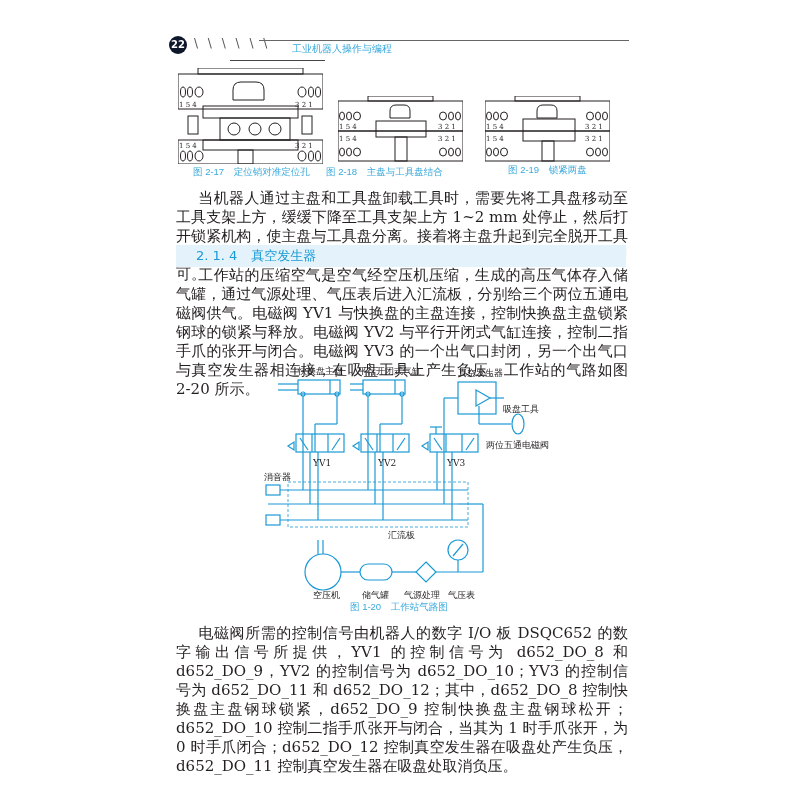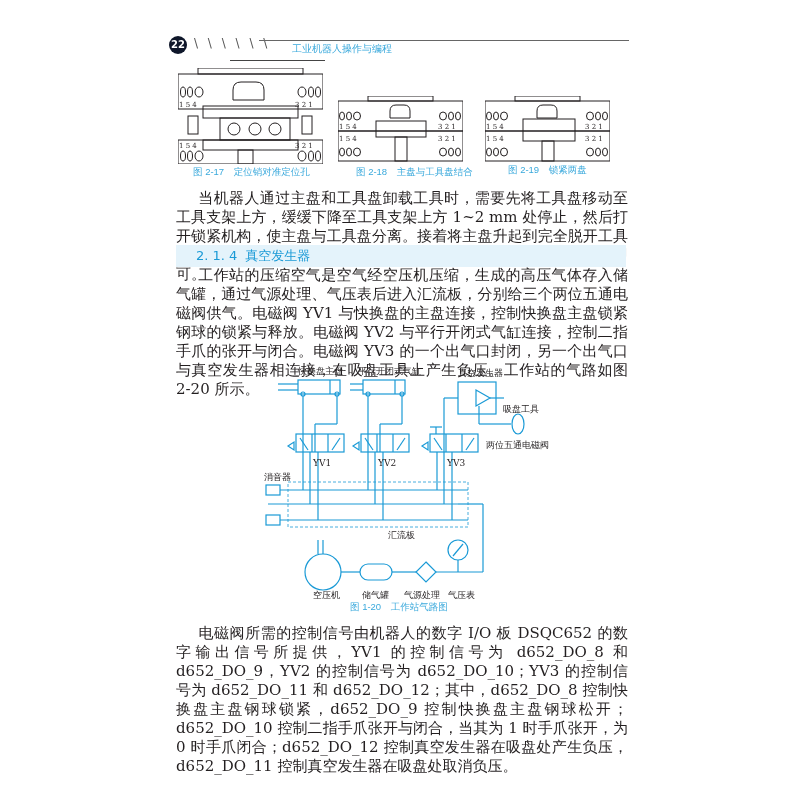--- a/index.html
+++ b/index.html
@@ -18,21 +18,21 @@
   .top-rule { left:230px; top:60px; width:95px; height:1px; background:#444; }
   
   .caption { font-size:9.5px; color:#3aa9dc; font-family:Liberation Sans, sans-serif; white-space:nowrap; }
   
   .para { left:176px; width:452px; font-size:15px; line-height:19px; text-align:justify;
     color:#231f20; }
   .para .indent { display:inline-block; width:22px; }
   .section-bar { left:176px; top:245px; width:450px; height:22px; background:#e4f3fb; }
   .section-title { left:196px; top:247px; font-size:13px; color:#1a9ad6;
     font-family:"DejaVu Sans","Liberation Sans",sans-serif; }
-  .section-title .num { margin-right:8px; }
+  .section-title .num { margin-right:14px; }
   svg text { font-family:"DejaVu Serif","Liberation Serif",serif; }
 </style>
 </head>
 <body>
 
 <div class="abs page-badge">22</div>
 <div class="abs slashes">\ \ \ \ \ \</div>
 <div class="abs header-rule"></div>
 <div class="abs book-title">工业机器人操作与编程</div>
 <div class="abs top-rule"></div>
@@ -91,21 +91,21 @@
       <ellipse cx="19" cy="56" rx="3.5" ry="4"></ellipse>
     <ellipse cx="105" cy="56" rx="3.5" ry="4"></ellipse>
       <ellipse cx="113" cy="56" rx="2.5" ry="4"></ellipse>
       <ellipse cx="120" cy="56" rx="2.5" ry="4"></ellipse>
   </g>
   <text x="1" y="33" font-size="7" fill="#231f20">1 5  4</text>
   <text x="100" y="33" font-size="7" fill="#231f20">3  2 1</text>
   <text x="1" y="45" font-size="7" fill="#231f20">1 5  4</text>
   <text x="100" y="45" font-size="7" fill="#231f20">3  2 1</text>
 </svg>
-<div class="abs caption" style="left:356px;top:166px">图 2-18　主盘与工具盘结合</div>
+<div class="abs caption" style="left:326px;top:166px">图 2-18　主盘与工具盘结合</div>
 
 <svg class="abs" style="left:485px;top:96px" width="125" height="66" viewBox="0 0 125 66">
   <g fill="none" stroke="#231f20" stroke-width="1">
     <rect x="30" y="0" width="65" height="5"></rect>
     <rect x="0" y="5" width="125" height="30"></rect>
     <path d="M52 22 L52 15 Q52 9 58 9 L66 9 Q72 9 72 15 L72 22 Z"></path>
     <rect x="38" y="23" width="52" height="22"></rect>
     <rect x="0" y="35" width="125" height="30"></rect>
     <rect x="57" y="45" width="12" height="20"></rect>
     <ellipse cx="4" cy="20" rx="2.5" ry="4"></ellipse>

